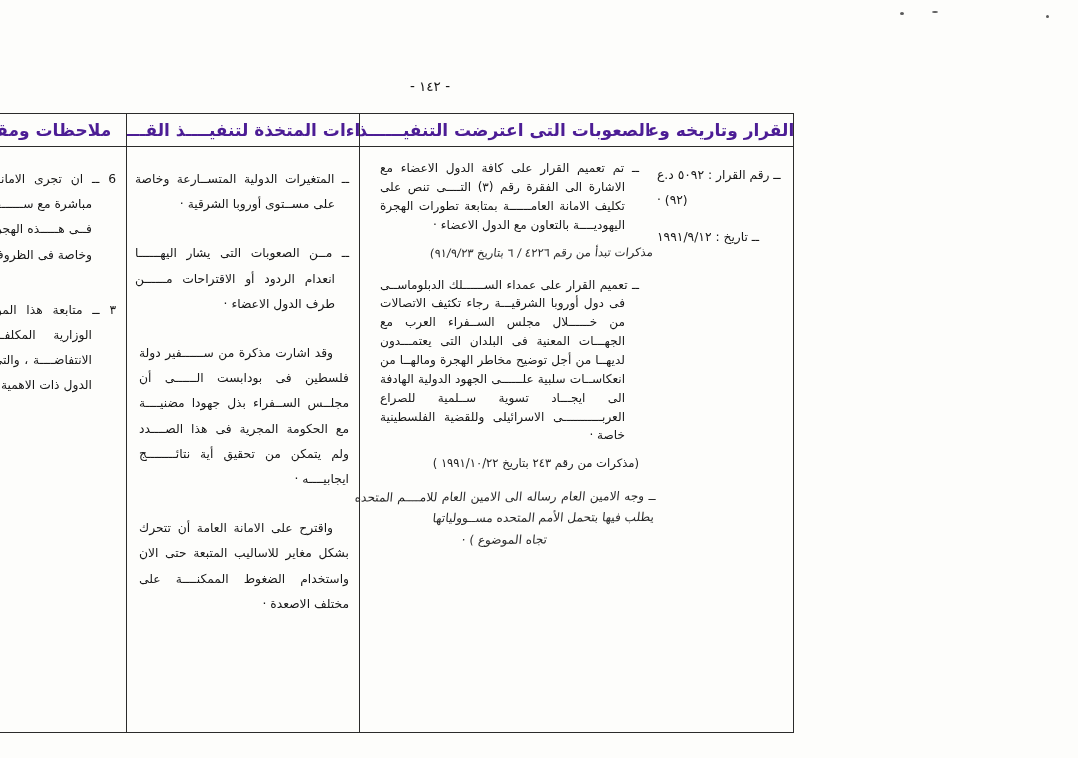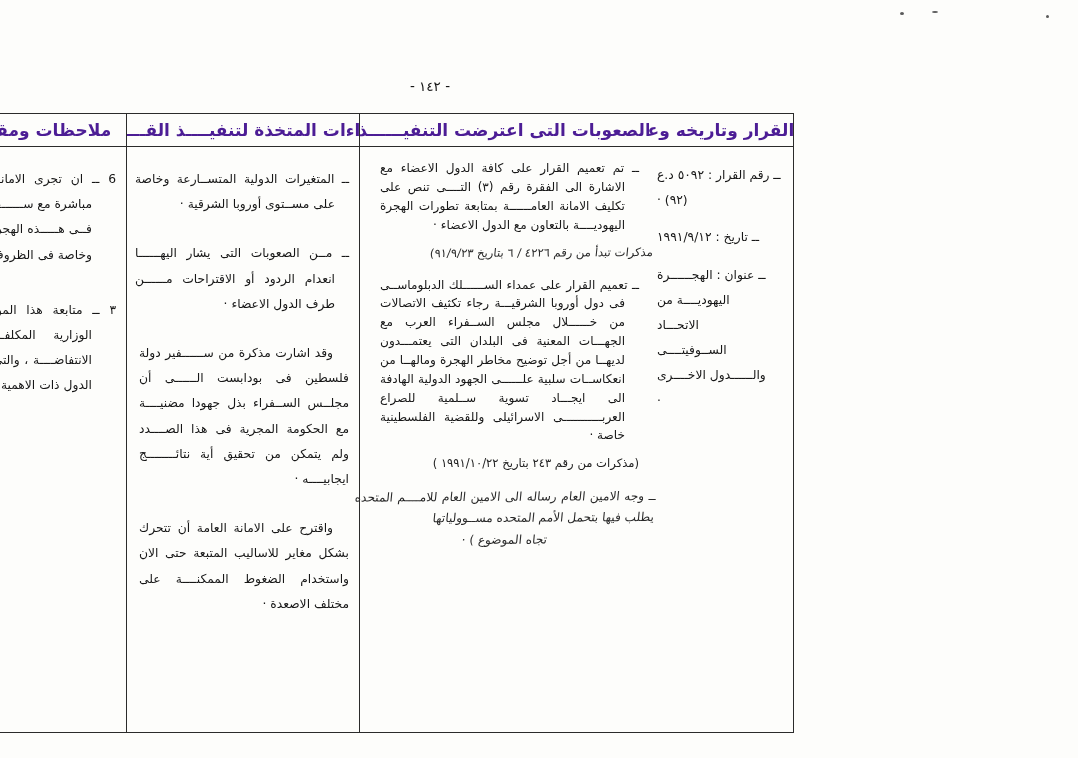--- a/index.html
+++ b/index.html
@@ -93,21 +93,20 @@
   <div class="doc-table">
 
     <div class="hcell">رقم القرار وتاريخه وعنوانه</div>
     <div class="hcell sep">الصعوبات التى اعترضت التنفيــــــذ</div>
     <div class="hcell sep">الاجراءات المتخذة  لتنفيــــذ القــــــرار</div>
     <div class="hcell sep">ملاحظات ومقترحــــــــــات</div>
 
     <div class="bcell col-decision">
       <p class="item">ــ رقم القرار :  ٥٠٩٢ د.ع (٩٢) ·</p>
       <p class="item">ــ تاريخ :  ١٩٩١/٩/١٢</p>
-      <p class="item">ــ عنوان : الهجــــــرة اليهوديــــة من الاتحـــاد الســوفيتــــى والــــــدول الاخــــرى ·</p>
     </div>
 
     <div class="bcell col-actions sep">
       <p class="dash">ــ  تم تعميم القرار على كافة الدول الاعضاء مع الاشارة الى الفقرة رقم (٣) التــــى تنص على تكليف الامانة العامــــــة بمتابعة تطورات الهجرة اليهوديــــة بالتعاون مع الدول الاعضاء ·</p>
       <p class="note-line handwritten hw-note">مذكرات تبدأ من رقم ٤٢٢٦ / ٦  بتاريخ ٩١/٩/٢٣)</p>
       <p class="dash">ــ  تعميم القرار على عمداء الســــــلك الدبلوماســى فى دول أوروبا الشرقيـــة رجاء تكثيف الاتصالات من خــــــلال مجلس الســفراء العرب مع الجهـــات المعنية فى البلدان التى يعتمـــدون لديهــا من أجل توضيح مخاطر الهجرة ومالهــا من انعكاســات سلبية علــــــى الجهود الدولية الهادفة الى ايجـــاد تسوية ســلمية للصراع العربـــــــــــى الاسرائيلى وللقضية الفلسطينية خاصة ·</p>
       <p class="note-line">(مذكرات من رقم ٢٤٣  بتاريخ ١٩٩١/١٠/٢٢ )</p>
       <p class="hw-block handwritten">ــ وجه الامين العام رساله الى الامين العام للامــــم المتحده يطلب فيها بتحمل الأمم المتحده مســوولياتها</p>
       <p class="hw-block handwritten hw-tail">تجاه الموضوع ) ·</p>
     </div>

